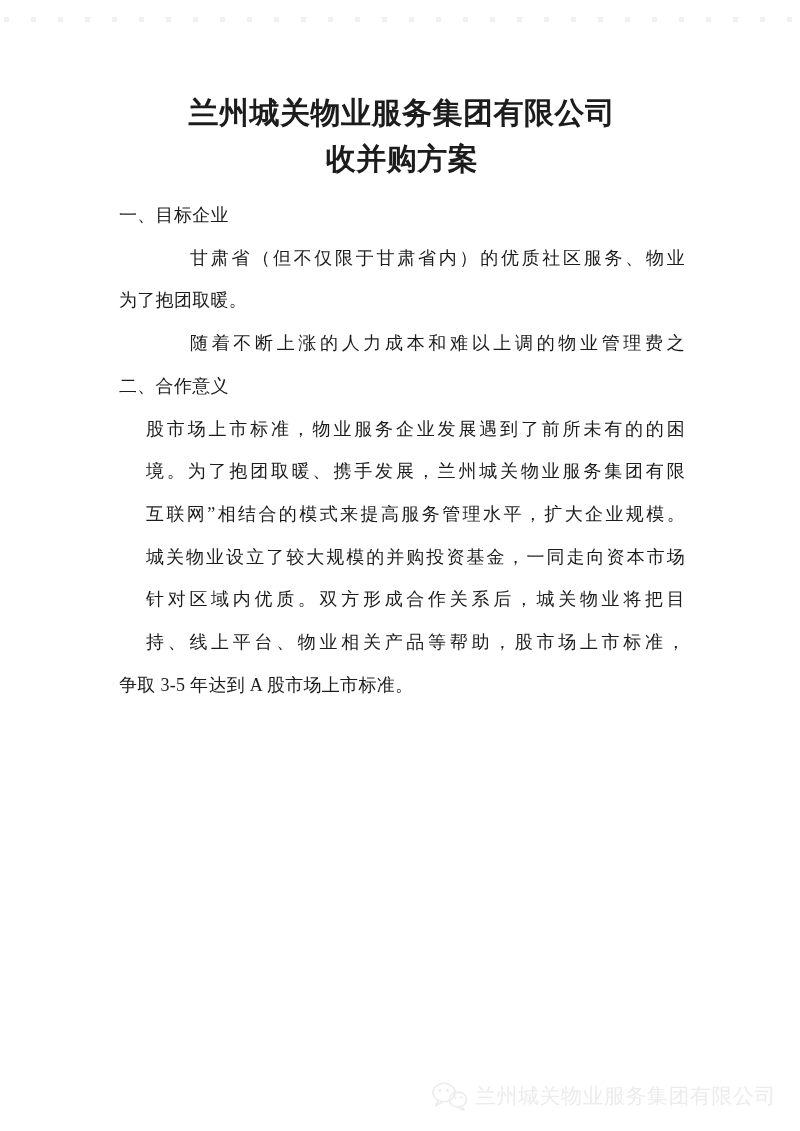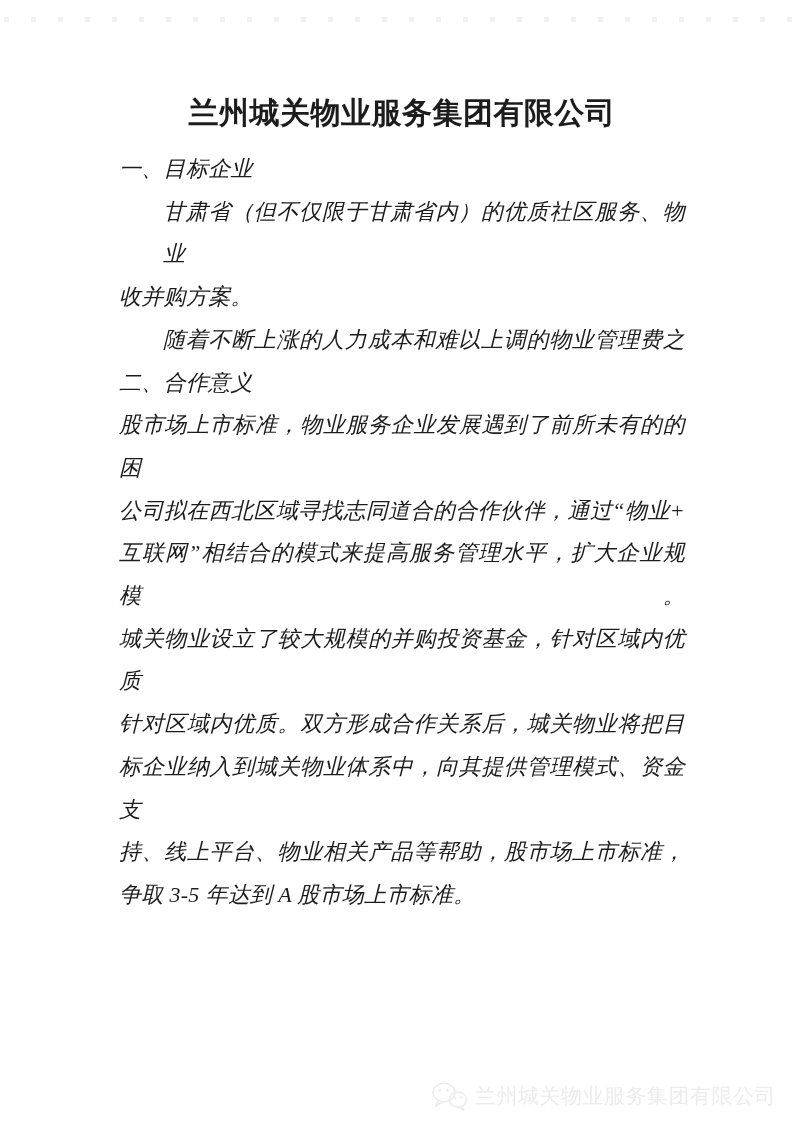--- a/index.html
+++ b/index.html
@@ -29,28 +29,28 @@
   }
   .title-line {
     font-size: 30px;
     font-weight: bold;
     text-align: center;
     line-height: 46px;
     letter-spacing: 0.5px;
   }
   .body-text { margin-top: 12px; }
   .line {
-    font-size: 22px;
+    font-size: 18px;
     line-height: 42.7px;
     letter-spacing: 0.3px;
-    font-style: italic;
   }
   .full {
     text-align: justify;
     text-align-last: justify;
+    margin-left: 27px;
   }
   .ind2 { padding-left: 44px; }
   .watermark {
     position: absolute;
     right: 24px;
     bottom: 20px;
     display: flex;
     align-items: center;
     gap: 6px;
     color: #ececec;
@@ -63,33 +63,33 @@
 </style>
 </head>
 <body>
 
 <div class="page">
 
   <div class="perforation"></div>
 
   <div class="doc">
     <div class="title-line">兰州城关物业服务集团有限公司</div>
+    <div class="title-line">收并购方案</div>
 
     <div class="body-text">
       <div class="line">一、目标企业</div>
       <div class="line full ind2">甘肃省（但不仅限于甘肃省内）的优质社区服务、物业</div>
-      <div class="line">收并购方案。</div>
+      <div class="line">为了抱团取暖。</div>
       <div class="line full ind2">随着不断上涨的人力成本和难以上调的物业管理费之</div>
       <div class="line">二、合作意义</div>
       <div class="line full">股市场上市标准，物业服务企业发展遇到了前所未有的的困</div>
-      <div class="line full">公司拟在西北区域寻找志同道合的合作伙伴，通过“物业+</div>
+      <div class="line full">境。为了抱团取暖、携手发展，兰州城关物业服务集团有限</div>
       <div class="line full">互联网”相结合的模式来提高服务管理水平，扩大企业规模。</div>
-      <div class="line full">城关物业设立了较大规模的并购投资基金，针对区域内优质</div>
+      <div class="line full">城关物业设立了较大规模的并购投资基金，一同走向资本市场</div>
       <div class="line full">针对区域内优质。双方形成合作关系后，城关物业将把目</div>
-      <div class="line full">标企业纳入到城关物业体系中，向其提供管理模式、资金支</div>
       <div class="line full">持、线上平台、物业相关产品等帮助，股市场上市标准，</div>
       <div class="line">争取 3-5 年达到 A 股市场上市标准。</div>
 
     </div>
   </div>
 
   <div class="watermark">
     <span class="wicon">
       <svg viewBox="0 0 38 30" width="38" height="30" xmlns="http://www.w3.org/2000/svg">
         <ellipse cx="13" cy="11.5" rx="11" ry="9.2" fill="none" stroke="#ececec" stroke-width="1.6"></ellipse>

